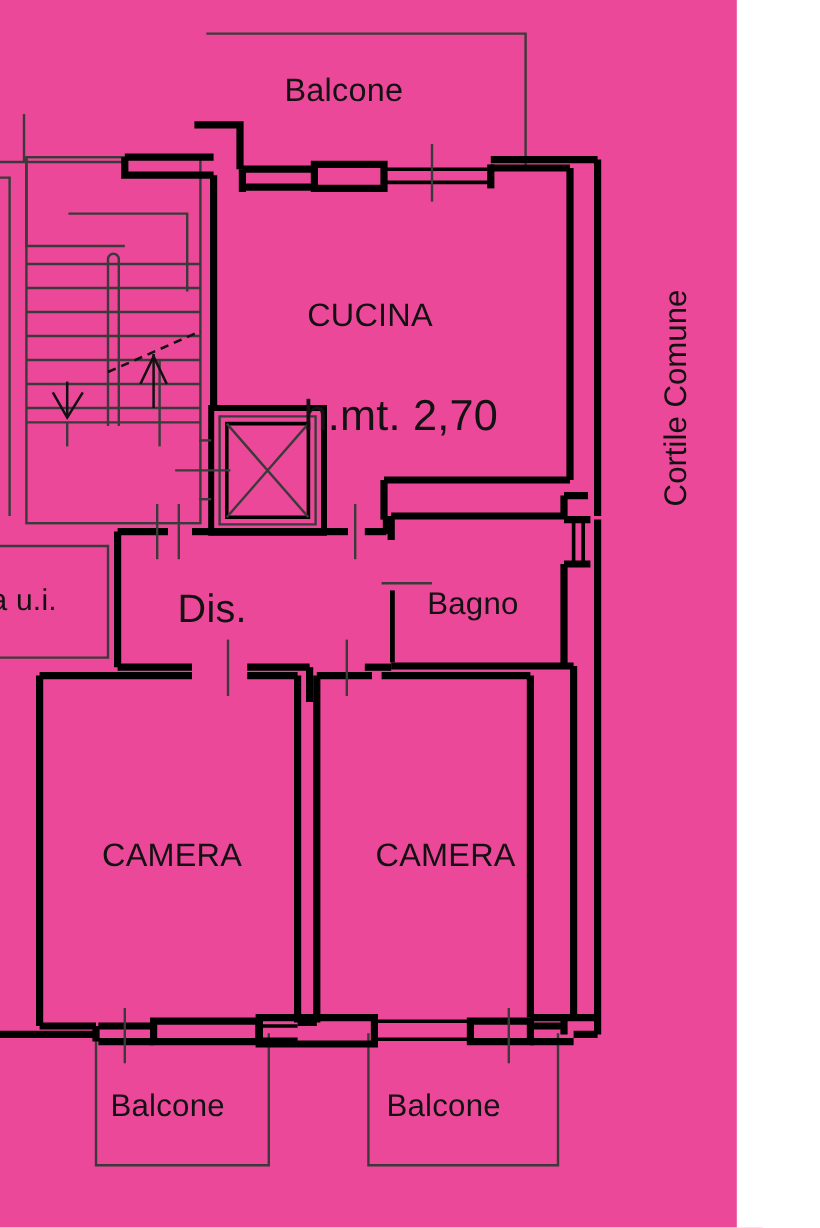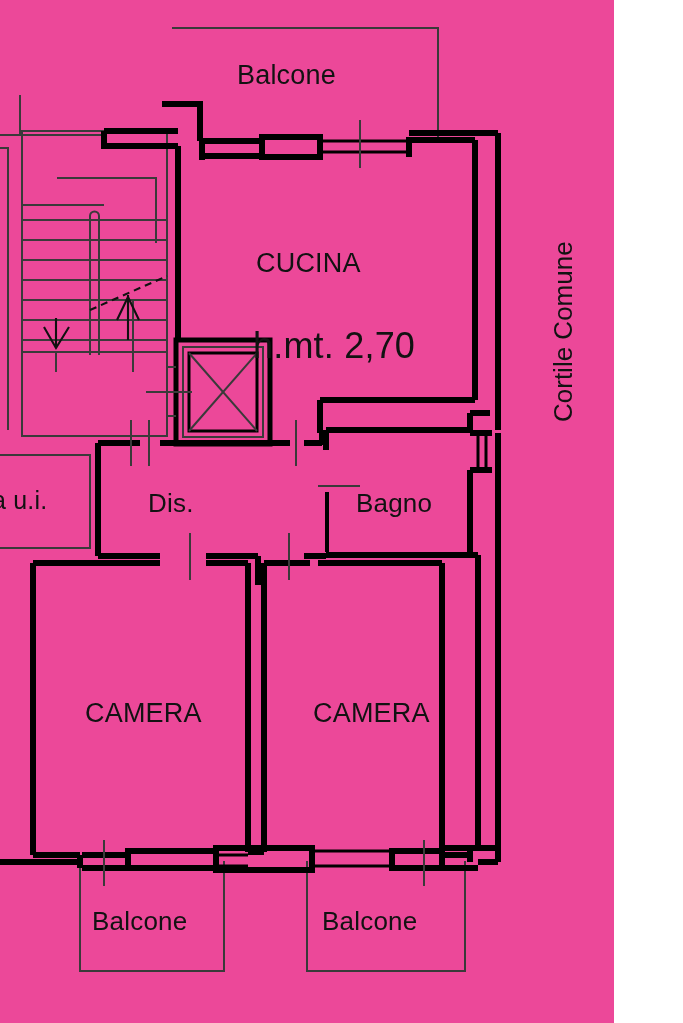--- a/index.html
+++ b/index.html
@@ -47,21 +47,21 @@
   }
   .lbl-cucina-h {
     left: 253px;
     top: 283px;
     font-size: 36px;
     margin-top: 42px;
   }
   .lbl-dis {
     left: 148px;
     top: 488px;
-    font-size: 26px;
+    font-size: 33px;
   }
   .lbl-bagno {
     left: 356px;
     top: 488px;
     font-size: 26px;
     text-align: right;
   }
   .lbl-altra-ui {
     left: -8px;
     top: 486px;

